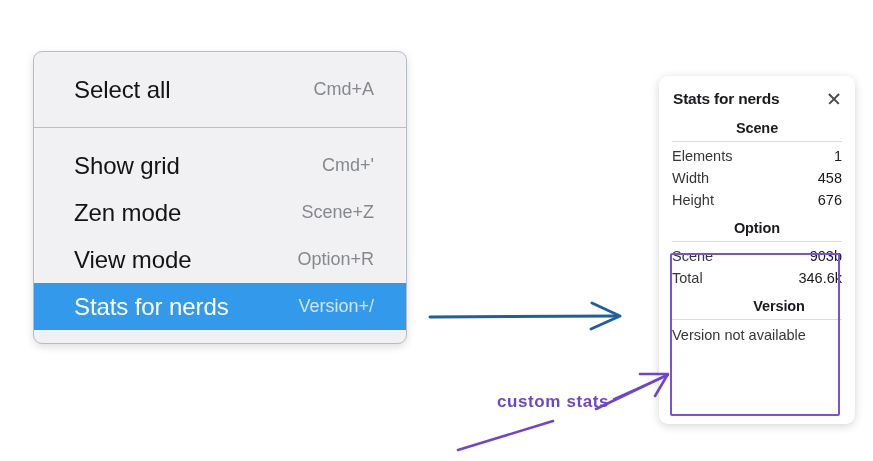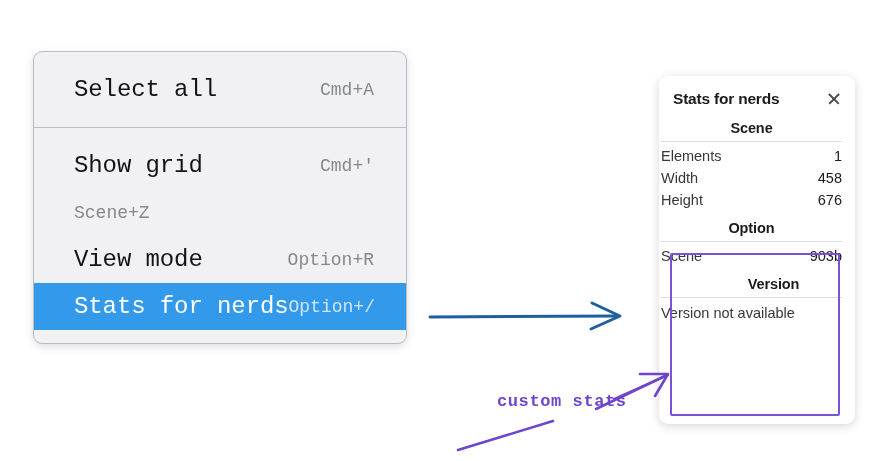--- a/index.html
+++ b/index.html
@@ -24,21 +24,20 @@
     width: 374px;
     background: #f1f1f3;
     border: 1px solid #b6bcc4;
     border-radius: 9px;
     box-shadow: 0 3px 9px rgba(0,0,0,0.13);
     overflow: hidden;
     box-sizing: border-box;
   }
   .menu-group {
     padding: 11px 0 11px 0;
-    font-family: Liberation Mono, monospace;
   }
   .menu-group.group-top {
     border-bottom: 1px solid #b9bfc6;
     padding: 14px 0 14px 0;
   }
   .menu-group.group-bottom {
     padding: 14px 0 13px 0;
   }
   .menu-item {
     display: flex;
@@ -107,21 +106,21 @@
     left: 1px;
     top: 7px;
     width: 14px;
     height: 1.6px;
     background: #4b4b50;
   }
   .close-icon::before { transform: rotate(45deg); }
   .close-icon::after  { transform: rotate(-45deg); }
 
   .stats-body {
-    padding: 0 13px 0 2px;
+    padding: 0 13px 0 13px;
     box-sizing: border-box;
     position: relative;
   }
   .section-title {
     text-align: center;
     font-size: 14.5px;
     font-weight: bold;
     color: #1b1b1f;
     padding: 4px 0 5px 0;
     letter-spacing: -0.1px;
@@ -171,21 +170,21 @@
     left: 0; top: 0;
     width: 873px;
     height: 461px;
     pointer-events: none;
     overflow: visible;
   }
   .anno-text {
     position: absolute;
     left: 497px;
     top: 392px;
-    font-family: Liberation Mono, monospace;
+    font-family: Liberation Sans, sans-serif;
     font-size: 17px;
     font-weight: bold;
     color: #6d45cf;
     letter-spacing: 0.6px;
     white-space: nowrap;
   }
 </style>
 </head>
 <body>
 
@@ -199,29 +198,30 @@
         <span class="menu-shortcut">Cmd+A</span>
       </div>
     </div>
 
     <div class="menu-group group-bottom">
       <div class="menu-item">
         <span class="menu-label">Show grid</span>
         <span class="menu-shortcut">Cmd+'</span>
       </div>
       <div class="menu-item">
+        <span class="menu-label">Zen mode</span>
         <span class="menu-shortcut">Scene+Z</span>
       </div>
       <div class="menu-item">
         <span class="menu-label">View mode</span>
         <span class="menu-shortcut">Option+R</span>
       </div>
       <div class="menu-item selected">
         <span class="menu-label">Stats for nerds</span>
-        <span class="menu-shortcut">Option+/</span>
+        <span class="menu-shortcut">Version+/</span>
       </div>
     </div>
 
   </div>
 
   <div class="stats-panel">
 
     <div class="stats-header">
       <span class="stats-title">Stats for nerds</span>
       <span class="close-icon"></span>
@@ -242,20 +242,24 @@
       <div class="stat-row">
         <span class="stat-key">Height</span>
         <span class="stat-val">676</span>
       </div>
 
       <div class="section-title" style="padding-top:9px;">Option</div>
       <div class="section-rule"></div>
       <div class="stat-row">
         <span class="stat-key">Scene</span>
         <span class="stat-val">903b</span>
+      </div>
+      <div class="stat-row">
+        <span class="stat-key">Total</span>
+        <span class="stat-val">346.6k</span>
       </div>
 
       <div class="section-title" style="padding-top:9px;margin-left:44px;">Version</div>
       <div class="section-rule"></div>
       <div class="version-text">Version not available</div>
 
     </div>
   </div>
 
   <div class="highlight-box"></div>

